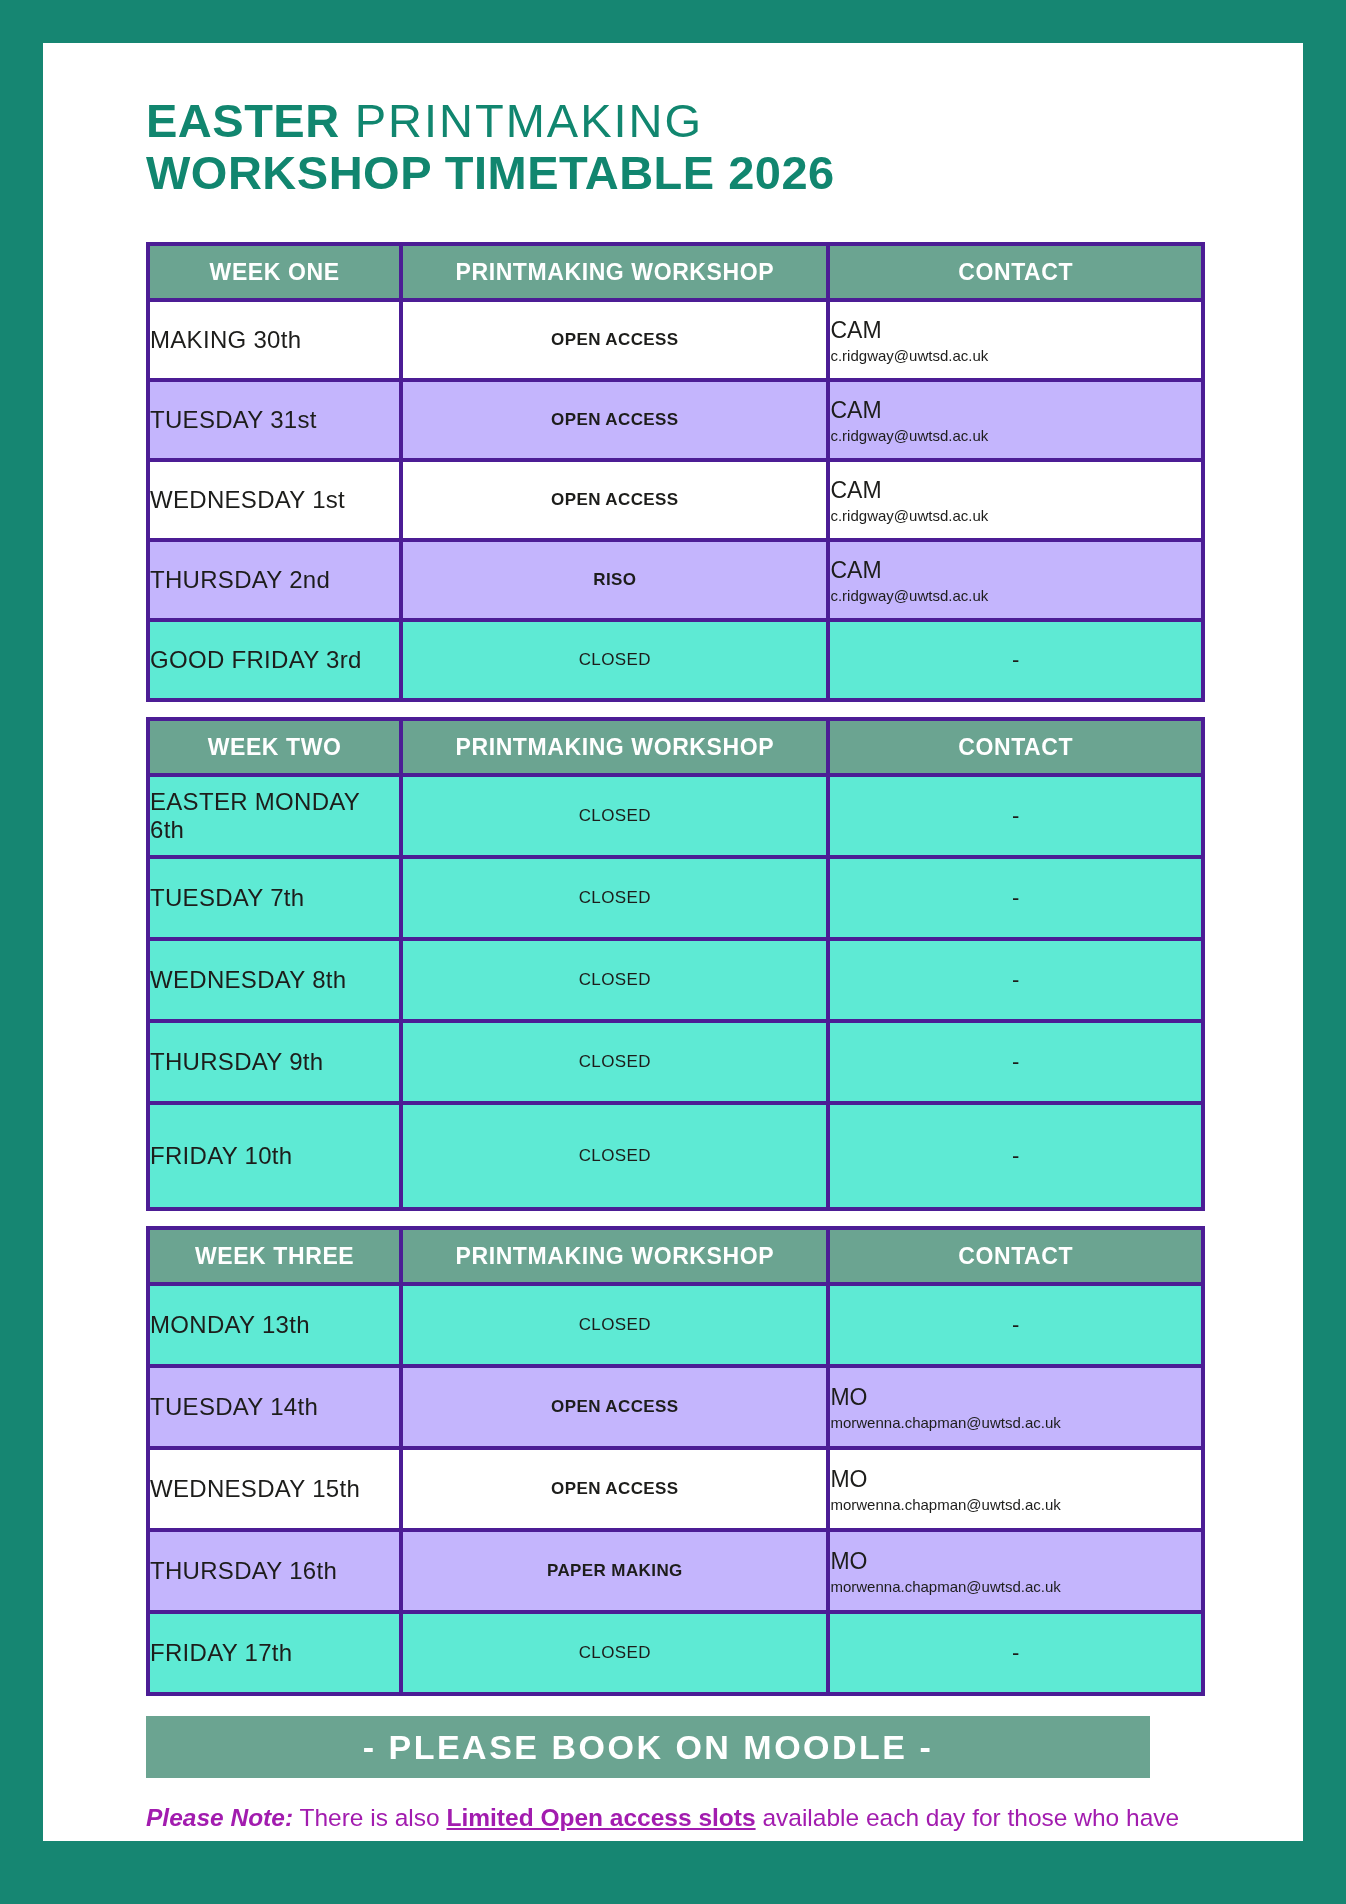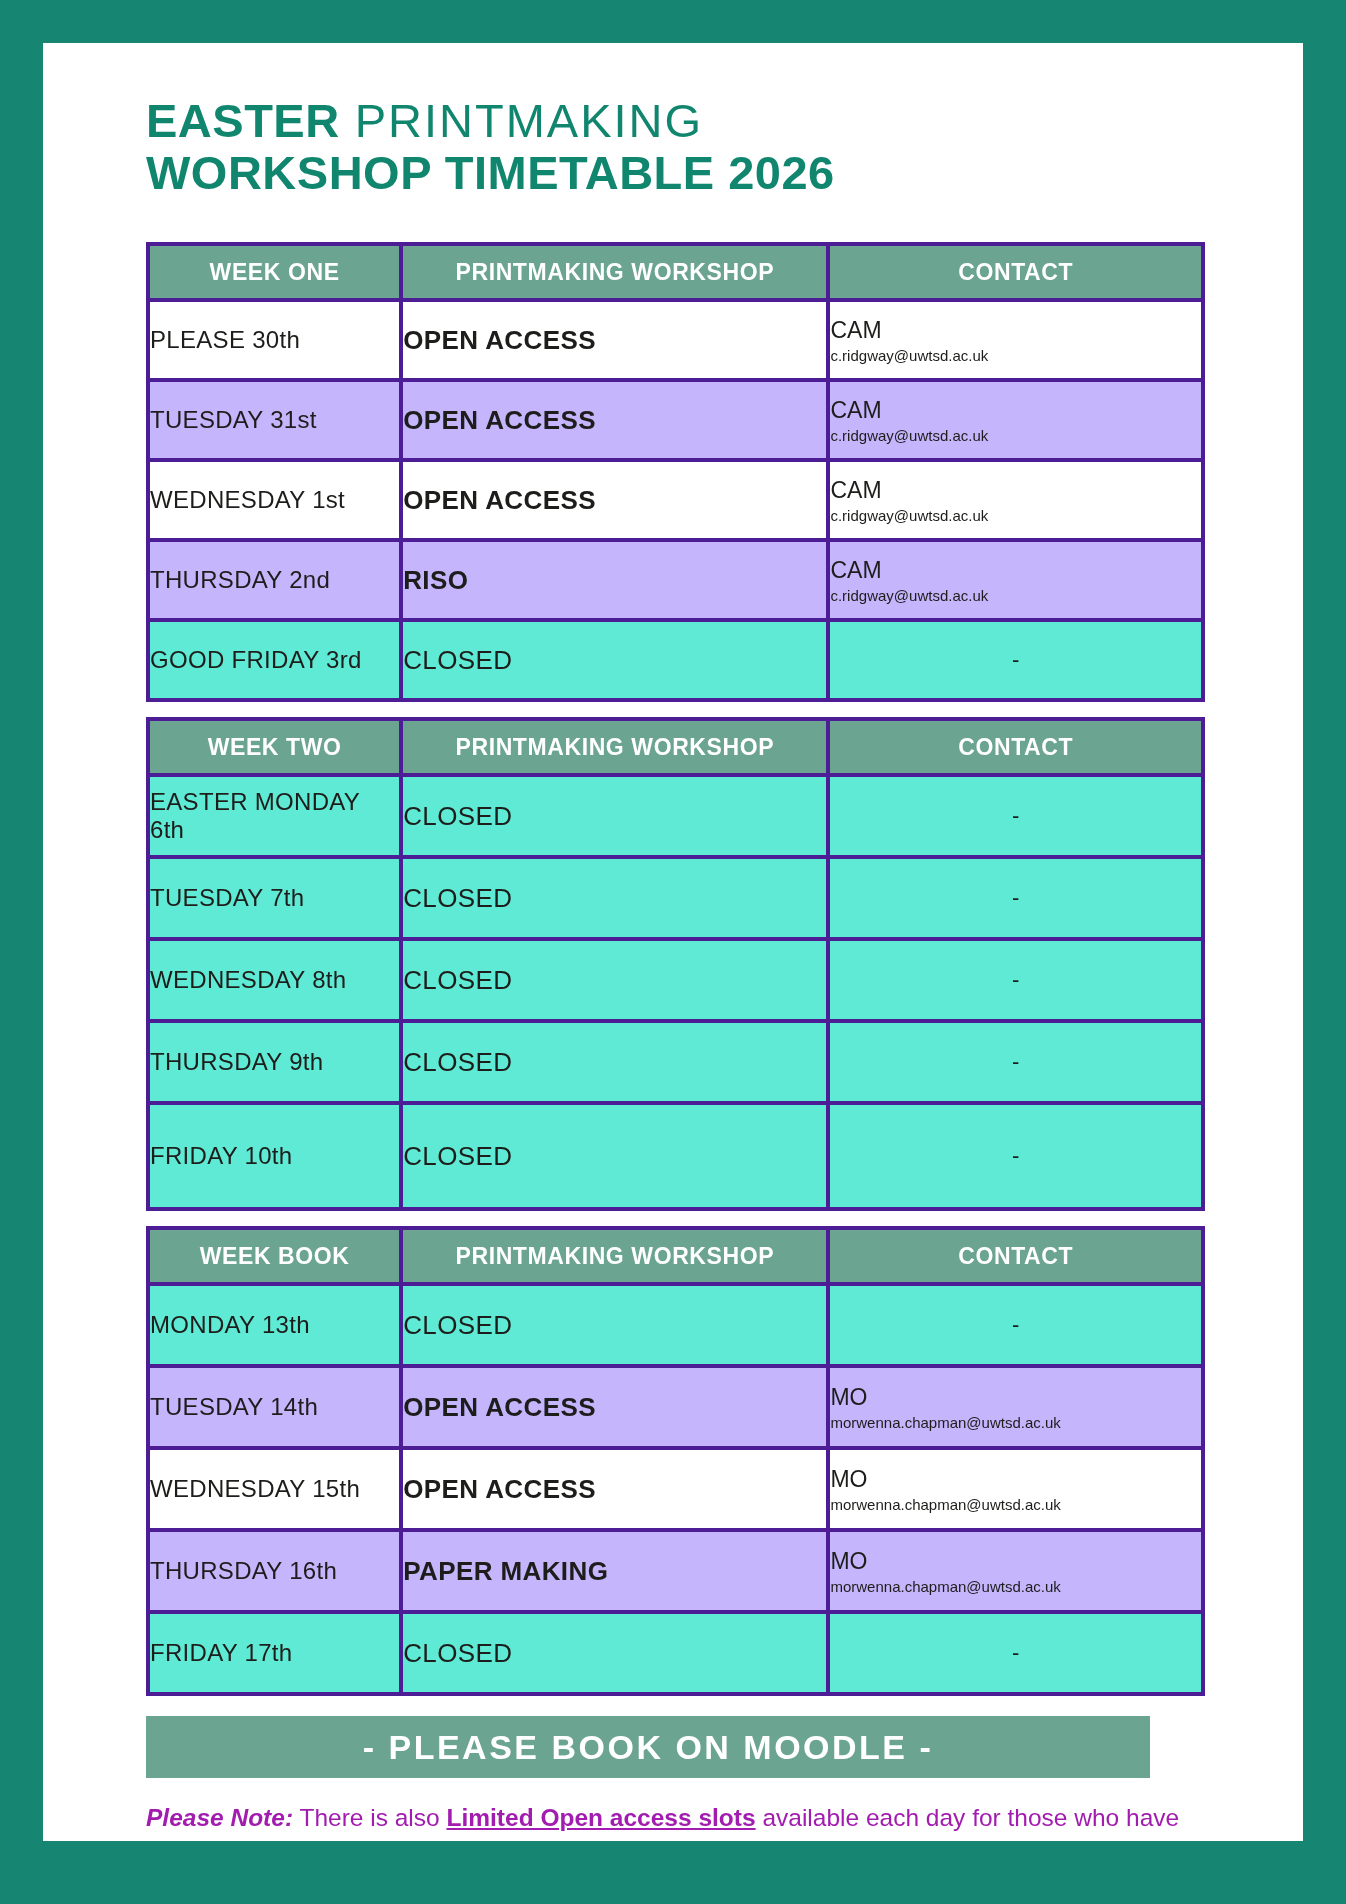--- a/index.html
+++ b/index.html
@@ -65,21 +65,22 @@
   tr.bg-white td{background:#ffffff;}
   tr.bg-green td{background:#c4b5fd;}
   tr.bg-peach td{background:#5eead4;}
   td.day{
     font-size:24px;
     color:#1d1d1b;
     padding-left:24px;
     letter-spacing:.3px;
   }
   td.ws{
-    font-size:26px;
+    text-align:center;
+    font-size:17px;
     color:#1d1d1b;
     letter-spacing:.4px;
   }
   td.ws.bold{font-weight:bold;}
   td.contact{
     padding-left:24px;
     color:#1d1d1b;
   }
   .c-name{font-size:23px;}
   .c-email{font-size:15px; margin-top:3px;}
@@ -134,21 +135,21 @@
         </colgroup>
       <thead>
         <tr>
           <th>WEEK ONE</th>
           <th>PRINTMAKING WORKSHOP</th>
           <th>CONTACT</th>
         </tr>
       </thead>
       <tbody>
         <tr class="bg-white h78">
-          <td class="day">PLEASE 30th</td>
+          <td class="day">MAKING 30th</td>
           <td class="ws bold">OPEN ACCESS</td>
           <td class="contact">
             <div class="c-name">CAM</div>
             <div class="c-email">c.ridgway@uwtsd.ac.uk</div>
           </td>
         </tr>
         <tr class="bg-green h78">
           <td class="day">TUESDAY 31st</td>
           <td class="ws bold">OPEN ACCESS</td>
           <td class="contact">
@@ -223,21 +224,21 @@
     </table>
 
     <table class="tt">
       <colgroup>
           <col class="c1">
           <col class="c2">
           <col class="c3">
         </colgroup>
       <thead>
         <tr>
-          <th>WEEK BOOK</th>
+          <th>WEEK THREE</th>
           <th>PRINTMAKING WORKSHOP</th>
           <th>CONTACT</th>
         </tr>
       </thead>
       <tbody>
         <tr class="bg-peach h80">
           <td class="day">MONDAY 13th</td>
           <td class="ws">CLOSED</td>
           <td class="contact dash">-</td>
         </tr>

